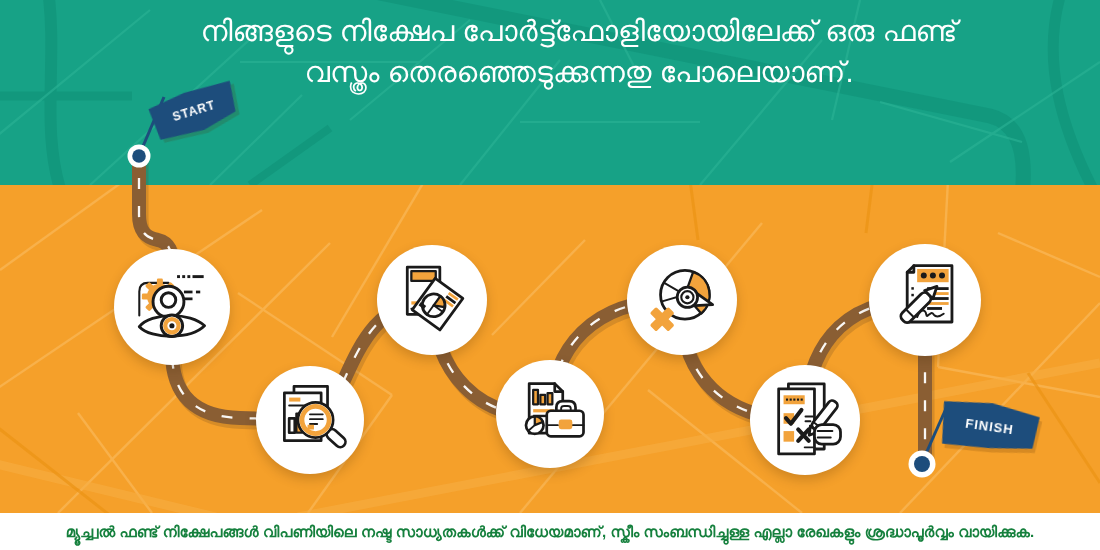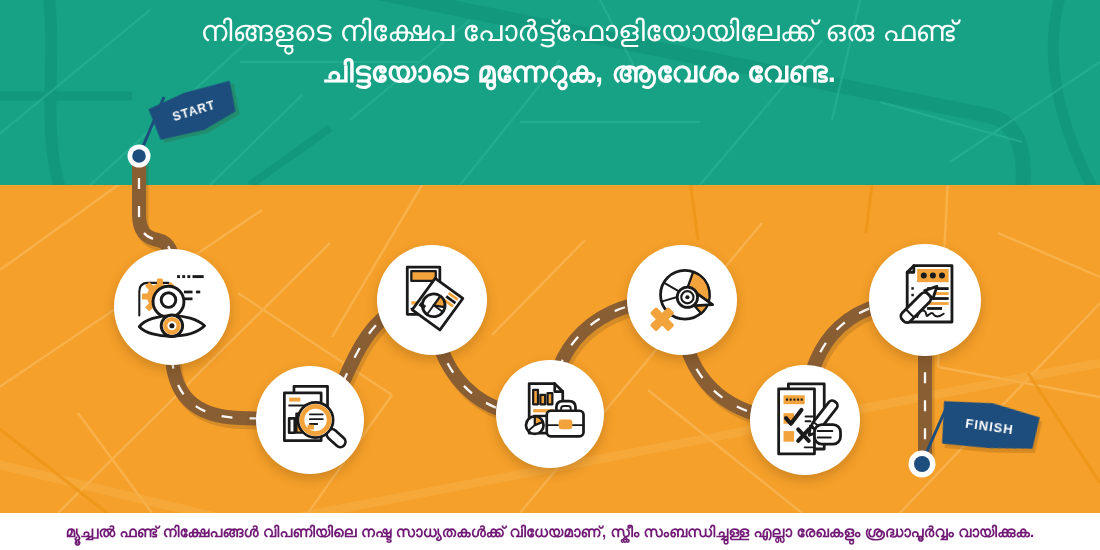--- a/index.html
+++ b/index.html
@@ -37,21 +37,21 @@
   .flag{width:100%;height:100%;background:#1d4d7c;display:flex;align-items:center;justify-content:center;
         color:#ffffff;font-weight:bold;letter-spacing:1px;}
   .start-wrap{left:151px;top:90px;width:86px;height:42px;transform:rotate(-17deg);}
   .start-wrap .flag{clip-path:polygon(0% 14%,45% 2%,100% 6%,96% 80%,55% 100%,3% 92%);font-size:12px;}
   .finish-wrap{left:941px;top:403px;width:97px;height:47px;transform:rotate(8deg);}
   .finish-wrap .flag{clip-path:polygon(0% 10%,50% 0%,100% 16%,97% 84%,52% 96%,4% 100%);font-size:13px;}
 
   
   .footer{position:absolute;left:0;bottom:0;width:1100px;height:37px;background:#ffffff;z-index:5;
           display:flex;align-items:center;justify-content:center;}
-  .footer .disc{color:#701a75;font-size:15px;font-weight:700;letter-spacing:.1px;}
+  .footer .disc{color:#15803d;font-size:15px;font-weight:700;letter-spacing:.1px;}
 </style>
 </head>
 <body>
 
 <div class="canvas">
 
   <div class="banner">
     <svg class="pattern" width="1100" height="185" viewBox="0 0 1100 185">
       <g stroke="#0f9076" fill="none" opacity="0.55">
         <path d="M48,-10 C58,60 40,130 62,195" stroke-width="12"></path>
@@ -70,21 +70,21 @@
         <path d="M860,0 L832,120"></path>
           <path d="M950,162 L1100,62"></path>
         <path d="M240,62 H420"></path>
           <path d="M520,122 H700"></path>
         <path d="M880,102 L1022,142"></path>
           <path d="M350,120 L470,20"></path>
       </g>
     </svg>
     <div class="headline">
       <div>നിങ്ങളുടെ നിക്ഷേപ പോർട്ട്ഫോളിയോയിലേക്ക് ഒരു ഫണ്ട്</div>
-      <div class="hl-bold">ചിട്ടയോടെ മുന്നേറുക, ആവേശം വേണ്ട.</div>
+      <div>വസ്ത്രം തെരഞ്ഞെടുക്കുന്നതു പോലെയാണ്.</div>
     </div>
   </div>
 
   <div class="journey">
     <svg class="pattern" width="1100" height="328" viewBox="0 0 1100 328">
       <g stroke="#f9b451" stroke-width="2.4" fill="none" opacity="0.85">
         <path d="M0,85 L125,-5"></path>
           <path d="M-5,205 L262,25"></path>
         <path d="M58,328 L330,58"></path>
           <path d="M152,328 L78,228"></path>

